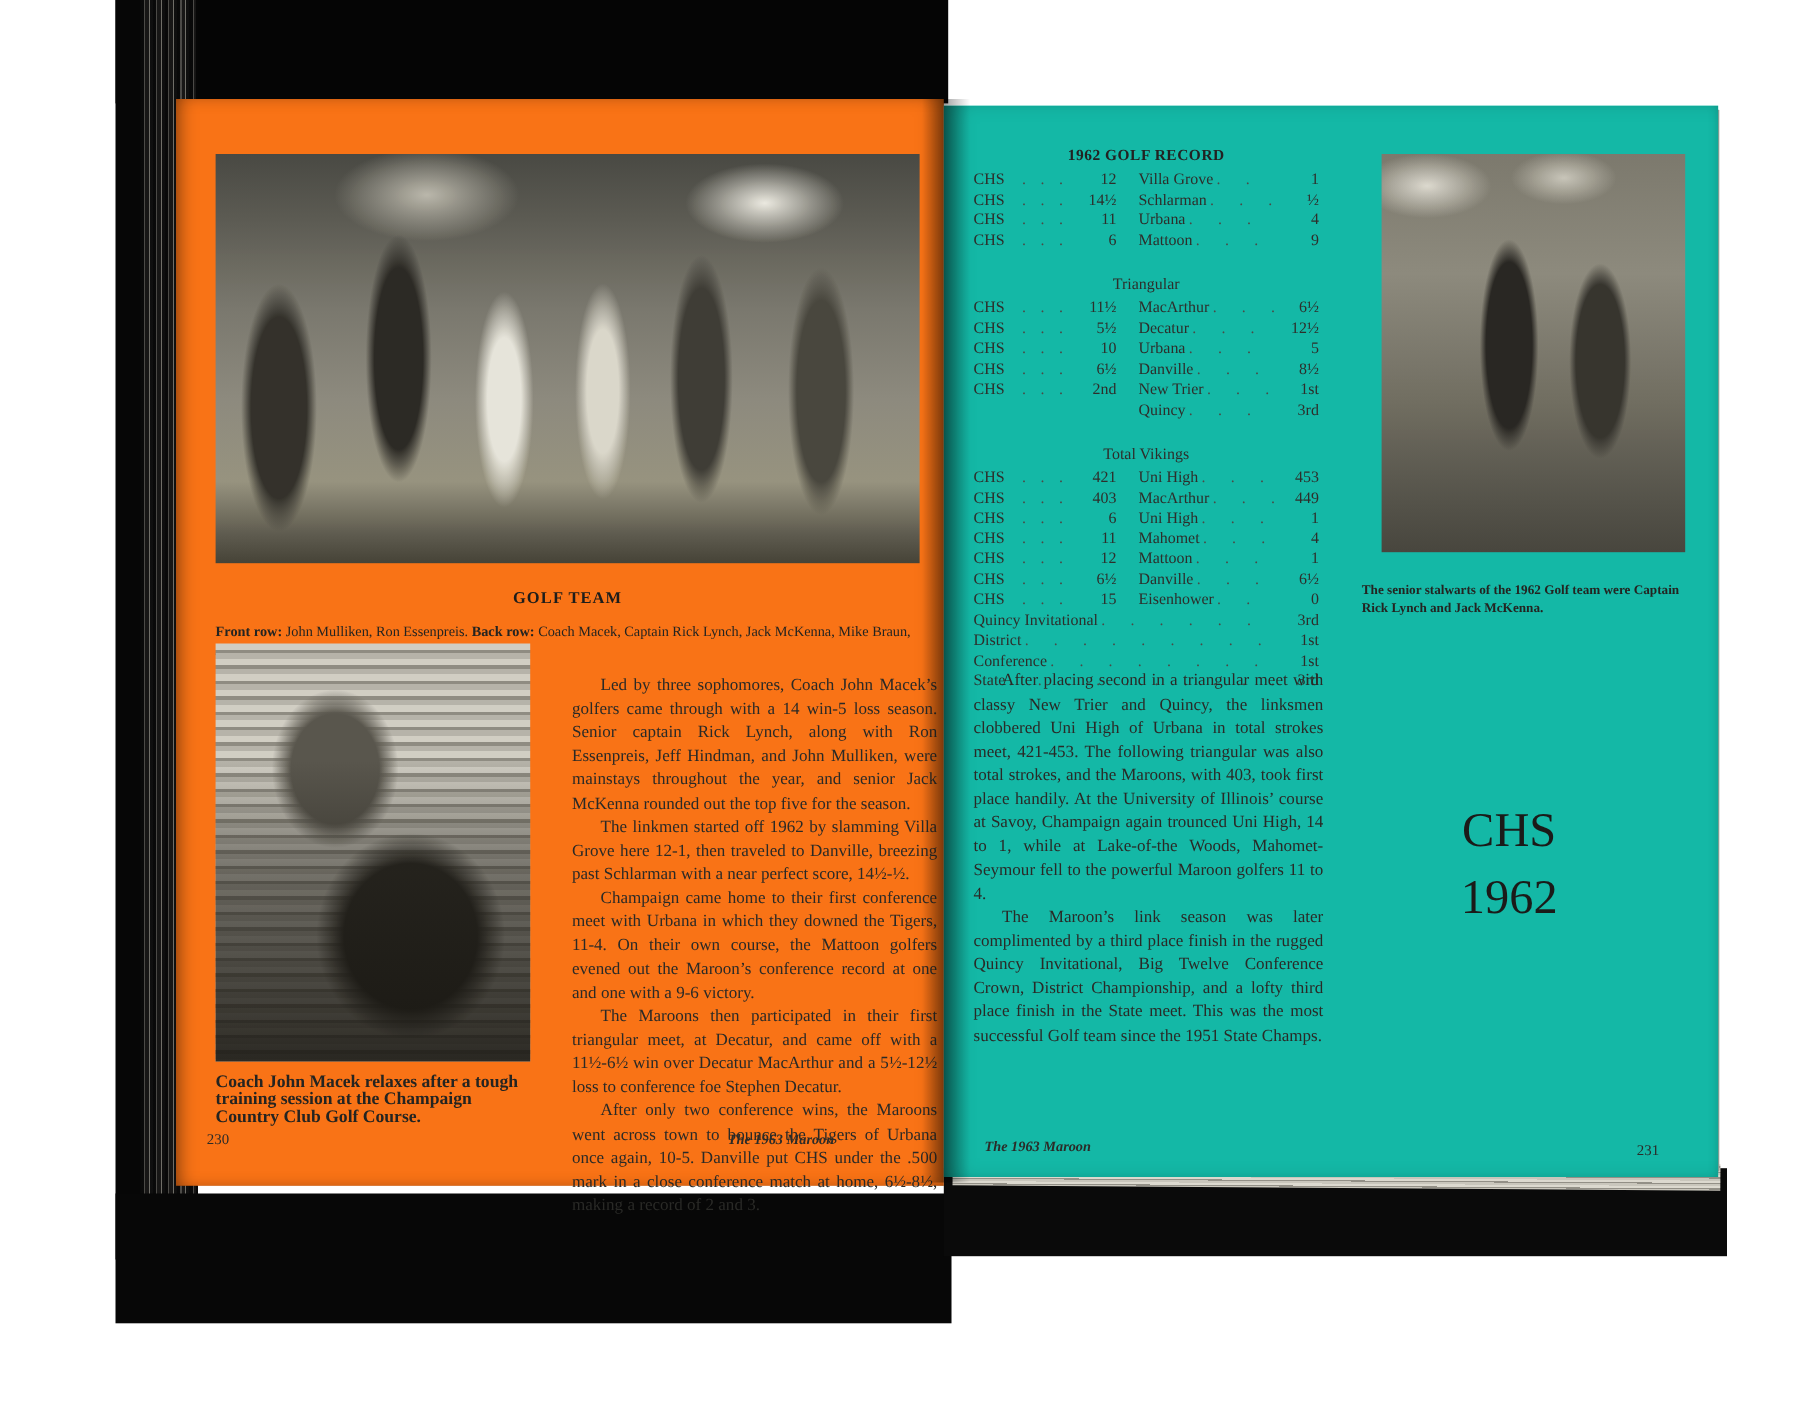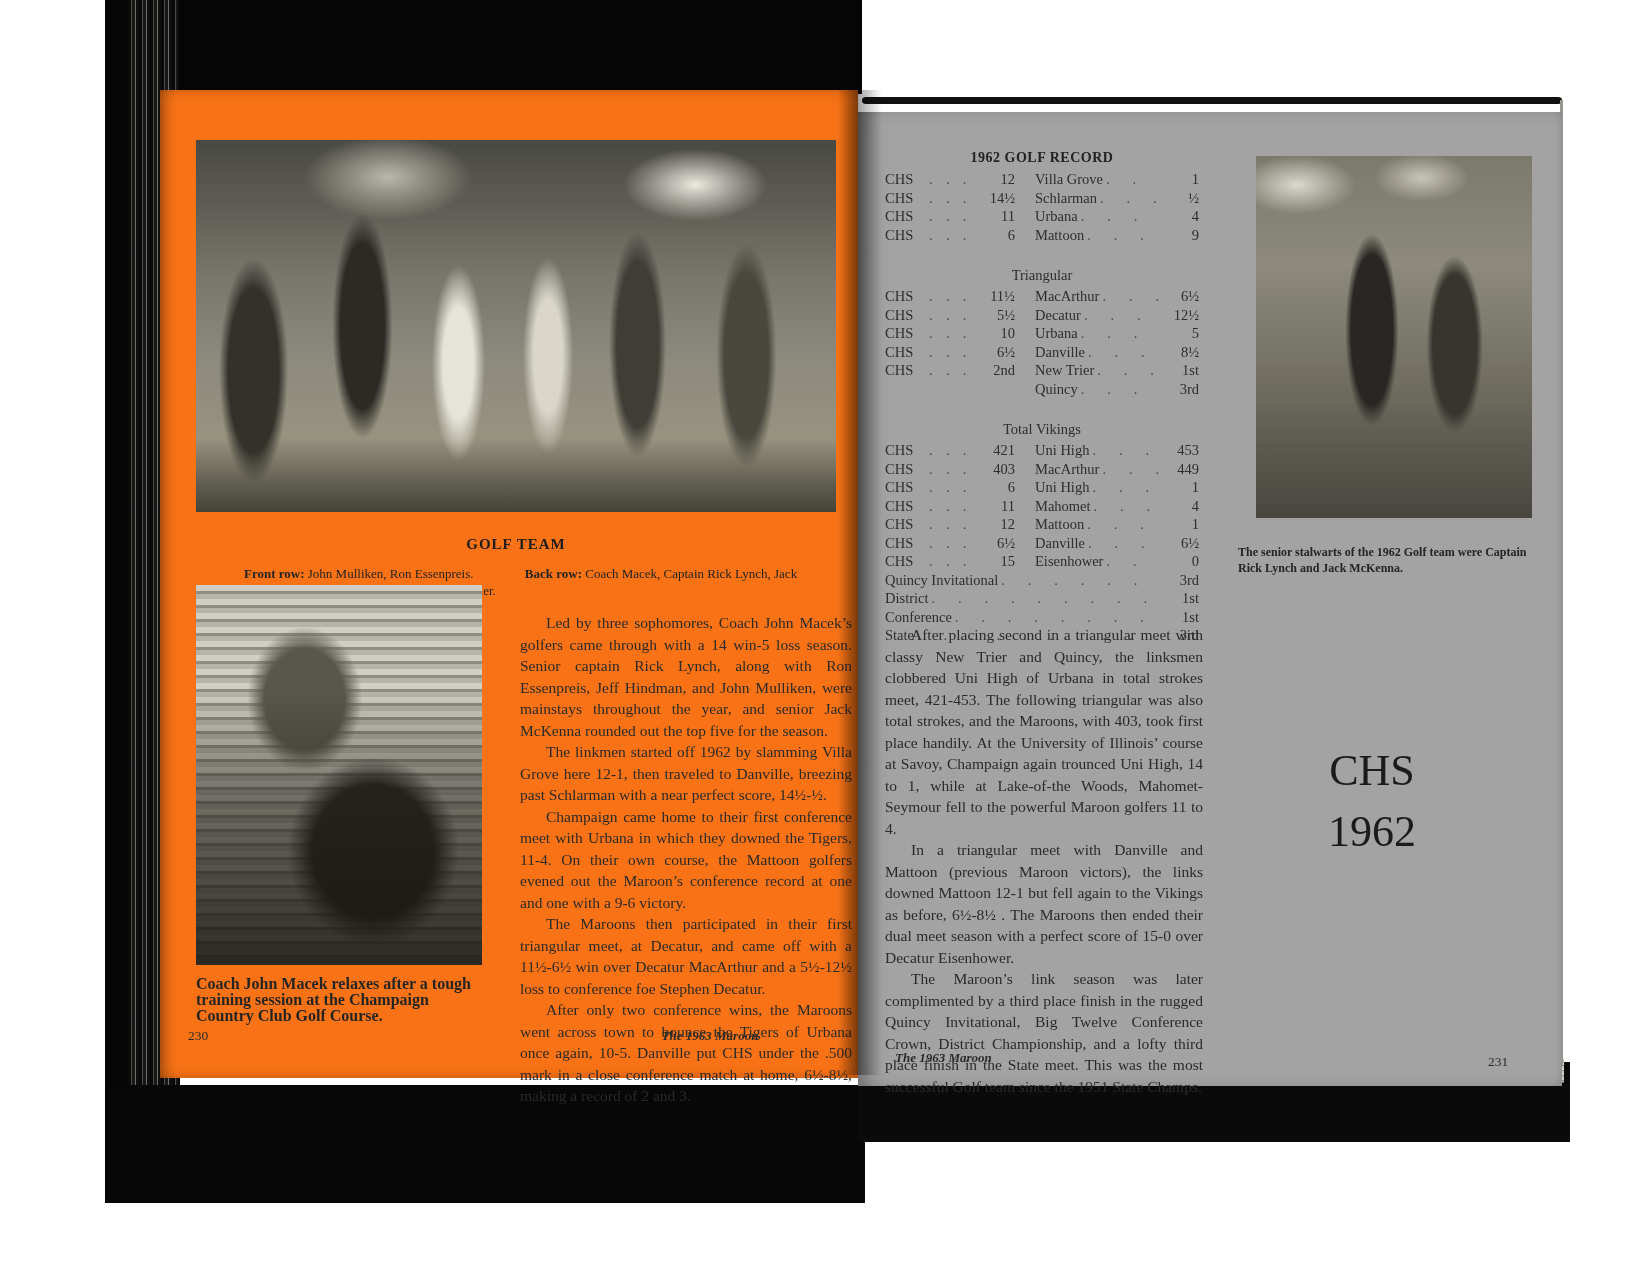--- a/index.html
+++ b/index.html
@@ -20,21 +20,21 @@
     transform:rotate(.4deg);}
   .right-top-edge{position:absolute;left:862px;top:97px;width:700px;height:7px;background:#111;border-radius:4px/3px;}
   .right-side-edge{position:absolute;left:1560px;top:100px;width:3px;height:965px;background:#9a978e;}
   .spine-shadow{position:absolute;left:838px;top:90px;width:44px;height:985px;
     background:linear-gradient(90deg,rgba(0,0,0,0) 0%,rgba(0,0,0,.38) 45%,rgba(0,0,0,.30) 55%,rgba(0,0,0,0) 100%);z-index:5;}
 
   
   .page{position:absolute;z-index:2;}
   .page-left{left:160px;top:90px;width:698px;height:988px;background:#f97316;
     box-shadow:inset 10px 0 16px -8px rgba(0,0,0,.5), inset -14px 0 22px -10px rgba(0,0,0,.30);}
-  .page-right{left:858px;top:112px;width:704px;height:974px;background:#a3a3a3;
+  .page-right{left:858px;top:96px;width:704px;height:974px;background:#14b8a6;
     box-shadow:inset 16px 0 24px -12px rgba(0,0,0,.42), inset -6px 0 10px -6px rgba(0,0,0,.18);}
 
   
   .photo{position:absolute;filter:contrast(1.02);}
   .team-photo{left:36px;top:50px;width:640px;height:372px;
     background:
       radial-gradient(ellipse 46px 150px at 9% 62%, #35332d 0 55%, rgba(0,0,0,0) 75%),
       radial-gradient(ellipse 40px 150px at 26% 50%, #2e2c27 0 55%, rgba(0,0,0,0) 75%),
       radial-gradient(ellipse 38px 140px at 41% 60%, #e4e2d8 0 40%, rgba(0,0,0,0) 70%),
       radial-gradient(ellipse 36px 140px at 55% 58%, #d8d5c9 0 40%, rgba(0,0,0,0) 70%),
@@ -55,21 +55,21 @@
       radial-gradient(ellipse 38px 120px at 72% 52%, #383630 0 58%, rgba(0,0,0,0) 74%),
       radial-gradient(ellipse 90px 45px at 15% 8%, #dad7cd 0, rgba(0,0,0,0) 65%),
       radial-gradient(ellipse 80px 40px at 60% 6%, #c7c4b8 0, rgba(0,0,0,0) 60%),
       linear-gradient(180deg,#7c796d 0%,#8d8a7d 30%,#716e62 62%,#55534a 88%,#49473f 100%);}
 
   
   .cap-title{position:absolute;left:36px;top:446px;width:640px;text-align:center;
     font-weight:700;font-size:15px;letter-spacing:1px;color:#1d1d1b;}
   .cap{font-size:13px;line-height:16.5px;color:#242421;}
   .team-cap{position:absolute;left:36px;top:476px;width:644px;text-align:left;}
-  .cap b{font-weight:700;margin-left:48px;}
+  .cap b{font-weight:700;}
   .coach-cap{position:absolute;left:36px;top:886px;width:288px;font-weight:700;font-size:16px;line-height:16px;color:#242421;}
   .seniors-cap{position:absolute;left:380px;top:432px;width:300px;font-weight:700;font-size:12px;line-height:16px;color:#242421;}
 
   .body-col{position:absolute;font-size:15.5px;line-height:21.5px;color:#2a2a27;text-align:justify;}
   .left-body{left:360px;top:522px;width:332px;}
   .right-body{left:27px;top:512px;width:318px;}
   .para{margin:0;text-indent:26px;}
 
   
   .record{position:absolute;left:27px;top:38px;width:314px;color:#2e2e2b;font-size:14.5px;}
@@ -353,21 +353,20 @@
         </div>
       </div>
   </div>
 
   <div class="photo seniors-photo"></div>
 
   <div class="seniors-cap">The senior stalwarts of the 1962 Golf team were Captain Rick Lynch and Jack McKenna.</div>
 
   <div class="body-col right-body">
       <p class="para">After placing second in a triangular meet with classy New Trier and Quincy, the linksmen clobbered Uni High of Urbana in total strokes meet, 421-453.  The following triangular was also total strokes, and the Maroons, with 403, took first place handily.  At the University of Illinois’ course at Savoy, Champaign again trounced Uni High, 14 to 1, while at Lake-of-the Woods, Mahomet-Seymour fell to the powerful Maroon golfers 11 to 4.</p>
-      <p class="para">In a triangular meet with Danville and Mattoon (previous Maroon victors), the links downed Mattoon 12-1 but fell again to the Vikings as before, 6½-8½ . The Maroons then ended their dual meet season with a perfect score of 15-0 over Decatur Eisenhower.</p>
       <p class="para">The Maroon’s link season was later complimented by a third place finish in the rugged Quincy Invitational, Big Twelve Conference Crown, District Championship, and a lofty third place finish in the State meet.  This was the most successful Golf team since the 1951 State Champs.</p>
     </div>
 
   <div class="chs-title">
     <div>CHS</div>
     <div>1962</div>
   </div>
 
   <div class="maroon mar-right">The 1963 Maroon</div>
   <div class="pageno pn-231">231</div>

